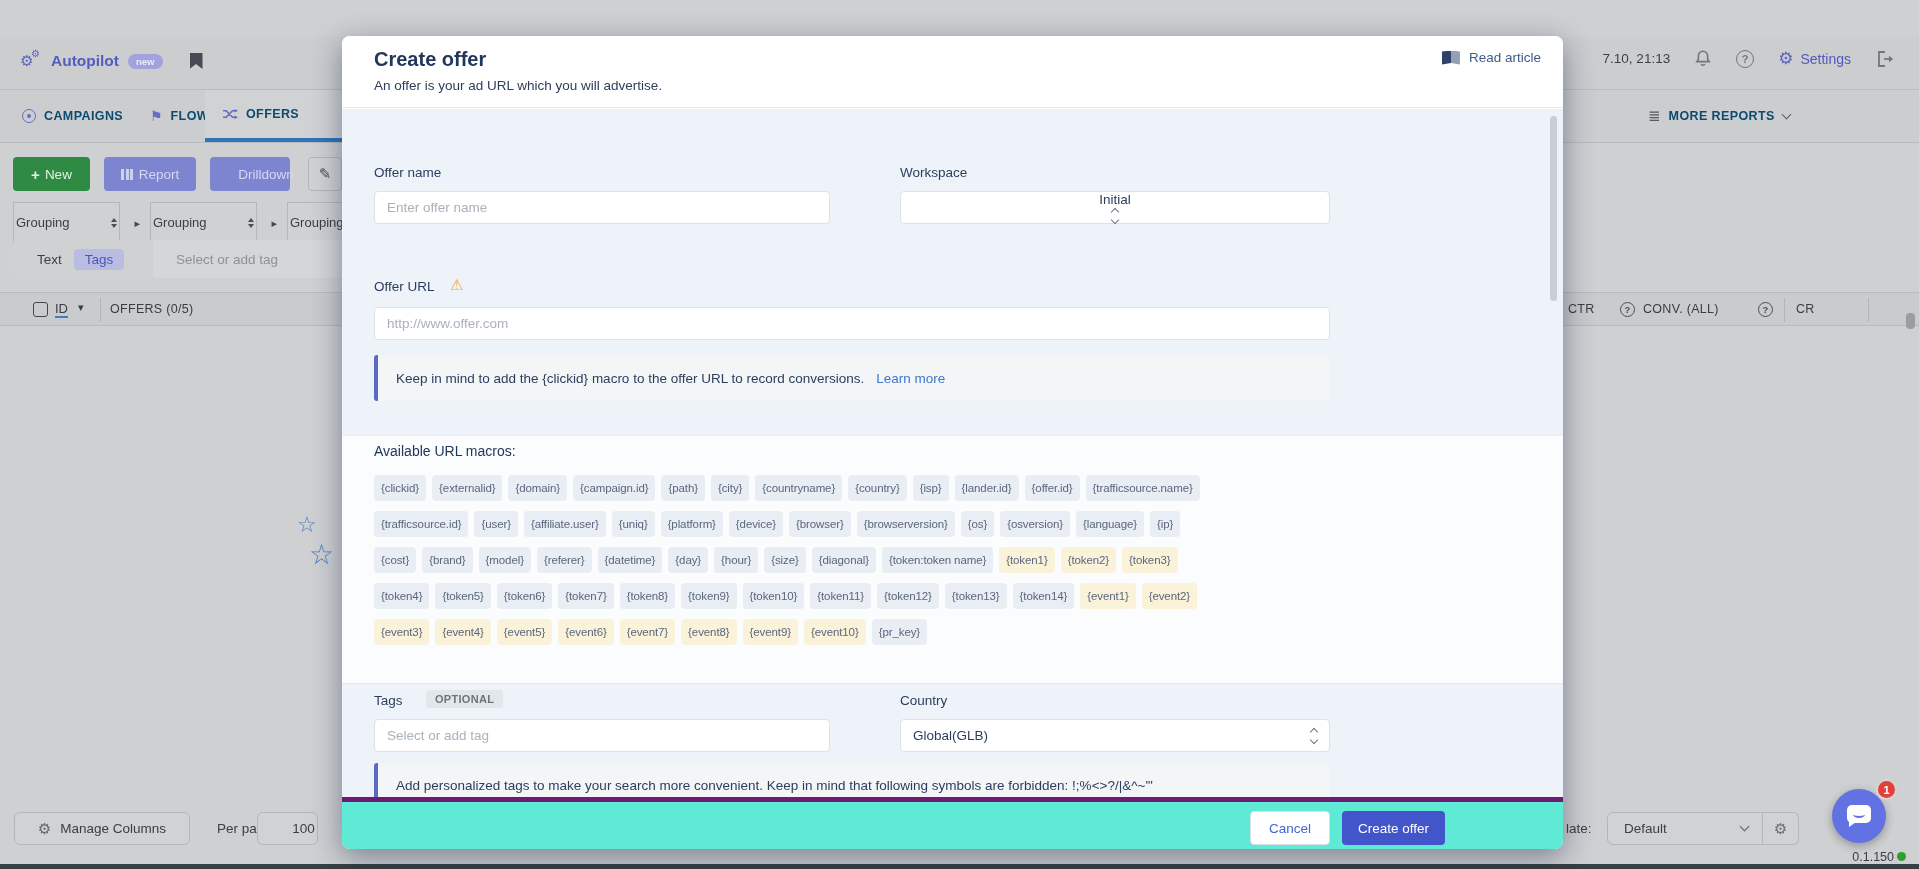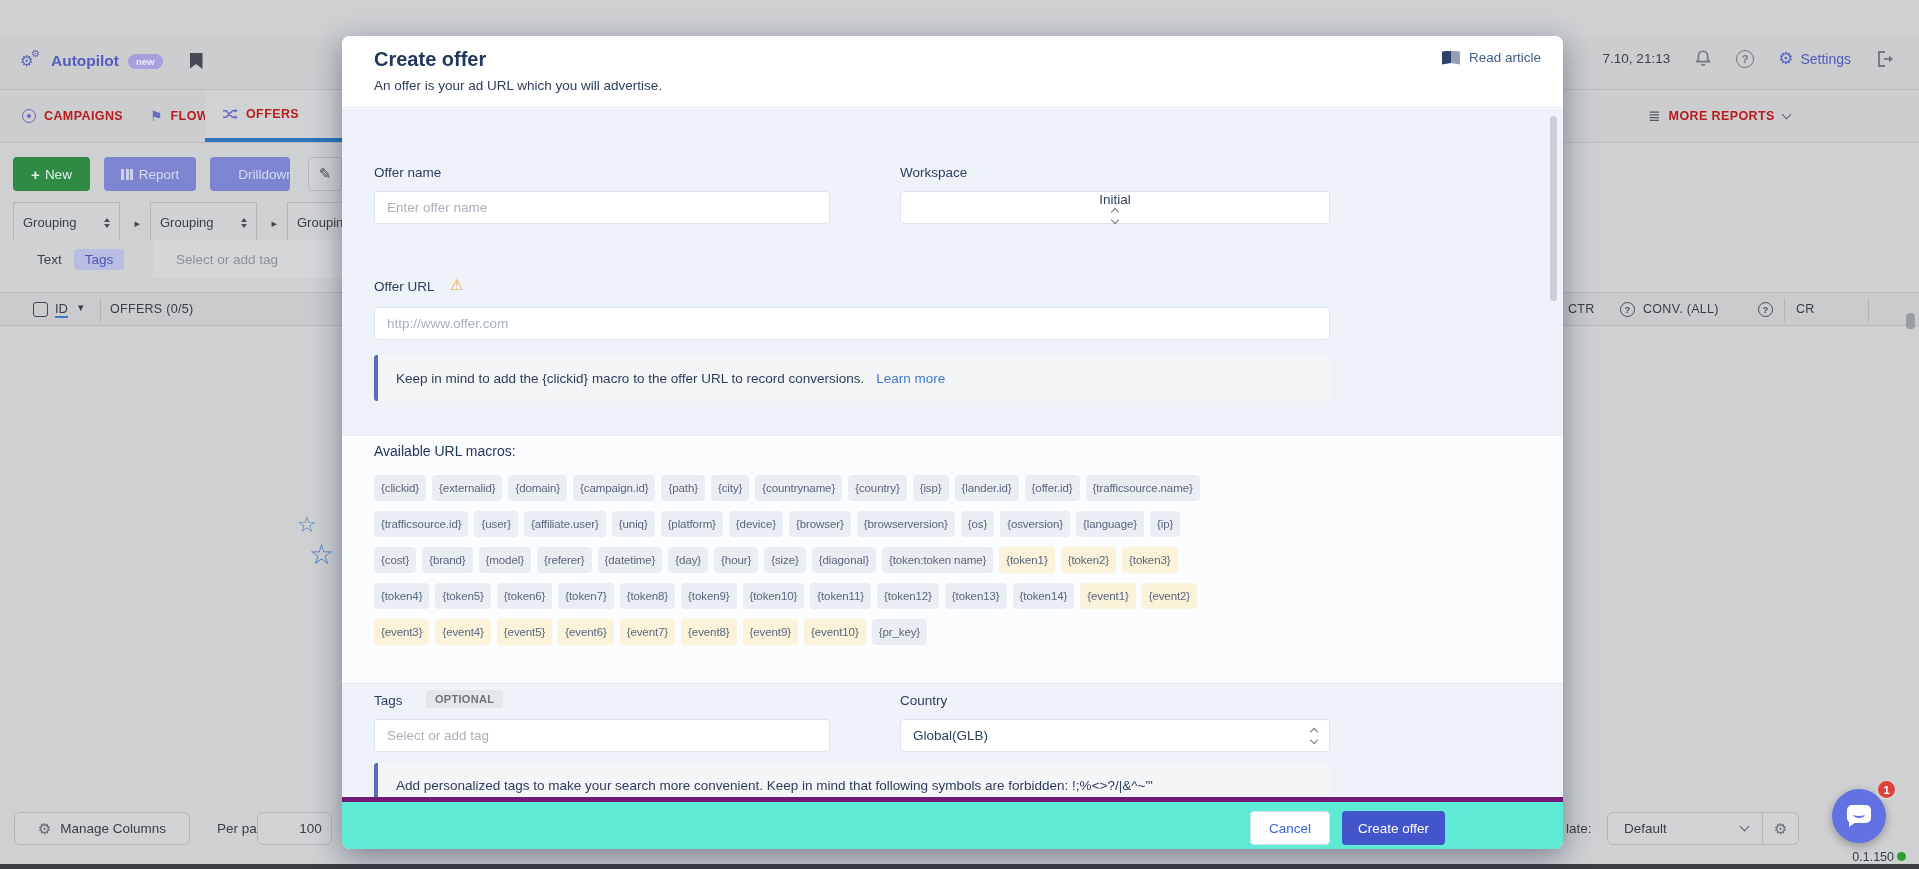--- a/index.html
+++ b/index.html
@@ -25,21 +25,21 @@
   .hdr-date { color:#3d4147; font-size:13.5px; }
   .hicon { color:#73767b; display:flex; align-items:center; }
   .qcircle { width:18px; height:18px; border:1.7px solid #73767b; border-radius:50%; display:flex; align-items:center; justify-content:center;
              font-size:11px; font-weight:bold; color:#73767b; }
   .settings-wrap { display:flex; align-items:center; gap:7px; cursor:pointer; }
   .gear-glyph { color:#5c63c2; font-size:17px; line-height:1; }
   .settings-label { color:#5059c0; font-size:14px; }
 
   .tabbar { position:absolute; left:0; top:90px; width:1919px; height:53px; background:#cbcdcf; border-bottom:1px solid #b9bbbe; }
   .tab { position:absolute; top:0; height:52px; display:flex; align-items:center; gap:8px; cursor:pointer; }
-  .tab-label { color:#b91c1c; font-size:12.5px; font-weight:bold; letter-spacing:.4px; }
+  .tab-label { color:#0c4a6e; font-size:12.5px; font-weight:bold; letter-spacing:.4px; }
   .tab-campaigns { left:22px; }
   .tab-flows { left:150px; }
   .tab-offers { left:205px; width:147px; padding-left:17px; background:#d0d2d4; border-bottom:4px solid #2e74bb; }
   .targeticon { width:14px; height:14px; border:1.7px solid #666cc6; border-radius:50%; position:relative; }
   .targeticon::before { content:""; position:absolute; width:4px; height:4px; background:#666cc6; border-radius:50%;
                         top:50%; left:50%; transform:translate(-50%,-50%); }
   .flagicon { color:#666cc6; font-size:14px; line-height:1; }
   .more-reports { position:absolute; left:1648px; top:0; height:52px; display:flex; align-items:center; gap:8px; cursor:pointer; }
   .listicon { color:#555a60; font-size:15px; }
   .chev { width:7px; height:7px; border-right:1.7px solid #5b5f66; border-bottom:1.7px solid #5b5f66; transform:rotate(45deg); margin-top:-4px; }
@@ -49,21 +49,21 @@
   .btn-new { left:13px; width:77px; background:#2f8a44; color:#e3f0e6; gap:5px; }
   .plus { font-size:15px; font-weight:bold; }
   .btn-report { left:104px; width:92px; background:#7e85d0; color:#d6d9f1; gap:6px; }
   .bars { width:12px; height:11px; color:#cdd1ee;
           background:linear-gradient(90deg,currentColor 0 3px,transparent 3px 4.5px,currentColor 4.5px 7.5px,transparent 7.5px 9px,currentColor 9px 12px); }
   .btn-drilldown { left:210px; width:80px; background:#7e85d0; color:#d6d9f1;padding-left:32px; }
   .btn-pencil { left:308px; width:34px; background:#d0d2d4; border:1px solid #b4b7ba; color:#4b4f56; font-size:15px; }
 
   .grouping-row { position:absolute; left:13px; top:202px; display:flex; }
   .gsel { position:relative; width:107px; height:41px; background:#cfd1d3; border:1px solid #b5b8bb; border-radius:0;
-          display:flex; align-items:center; justify-content:space-between; padding:0 9px; margin-right:30px;
+          display:flex; align-items:center; justify-content:space-between; padding:0 2px; margin-right:30px;
           color:#3b4048; font-size:13px; cursor:pointer; }
   .gsel:not(:last-child)::after { content:"\25B8"; position:absolute; right:-21px; top:50%; transform:translateY(-50%);
                                   color:#44474c; font-size:11px; }
   .updown { display:flex; flex-direction:column; gap:2px; }
   .updown::before { content:""; border-left:3.5px solid transparent; border-right:3.5px solid transparent; border-bottom:4.5px solid #4a4e55; }
   .updown::after  { content:""; border-left:3.5px solid transparent; border-right:3.5px solid transparent; border-top:4.5px solid #4a4e55; }
 
   .filter-bar { position:absolute; left:13px; top:240px; width:1537px; height:38px; background:#d4d6d8; border-radius:4px;
                 display:flex; align-items:center; }
   .filter-left { width:140px; height:38px; background:#cfd1d3; border-radius:4px 0 0 4px; display:flex; align-items:center; padding-left:24px; gap:12px; }
@@ -82,21 +82,21 @@
            display:flex; align-items:center; justify-content:center; font-size:9.5px; font-weight:bold; color:#4a4f56; }
   .scrollnub { position:absolute; left:1906px; top:313px; width:9px; height:16px; background:#9a9da1; border-radius:4px; }
 
   .star { position:absolute; color:#4e7fc0; }
 
   .bbar-btn { position:absolute; top:812px; height:33px; background:#d0d2d4; border:1px solid #b4b7ba; border-radius:6px;
               display:flex; align-items:center; justify-content:center; color:#3b4046; font-size:13.5px; cursor:pointer; }
   .manage { left:14px; width:176px; gap:9px; }
   .mgear { color:#63666b; font-size:15px; line-height:1; }
   .perpage-label { position:absolute; left:217px; top:821px; color:#3b4046; font-size:13.5px; }
-  .perpage-box { left:257px; width:75px;padding-left:32px; }
+  .perpage-box { left:257px; width:61px;padding-left:32px; }
   .tmpl-label { position:absolute; left:1566px; top:821px; color:#3b4046; font-size:13.5px; }
   .tmpl-combo { position:absolute; left:1607px; top:812px; height:33px; display:flex; }
   .tmpl-select { width:156px; height:33px; background:#d0d2d4; border:1px solid #b4b7ba; border-radius:6px 0 0 6px;
                  display:flex; align-items:center; justify-content:space-between; padding:0 14px 0 16px; color:#3b4046; font-size:13.5px; cursor:pointer; }
   .tmpl-gear { width:36px; height:33px; background:#d0d2d4; border:1px solid #b4b7ba; border-left:none; border-radius:0 6px 6px 0;
                display:flex; align-items:center; justify-content:center; color:#6a6d72; font-size:15px; cursor:pointer; }
 
   .chat { position:absolute; left:1832px; top:789px; width:54px; height:54px; border-radius:50%; background:#6372e2;
           box-shadow:0 3px 10px rgba(0,0,0,.3); cursor:pointer; }
   .chat-bubble-shape { position:absolute; left:15px; top:16px; width:24px; height:18px; background:#fff; border-radius:5px; }

